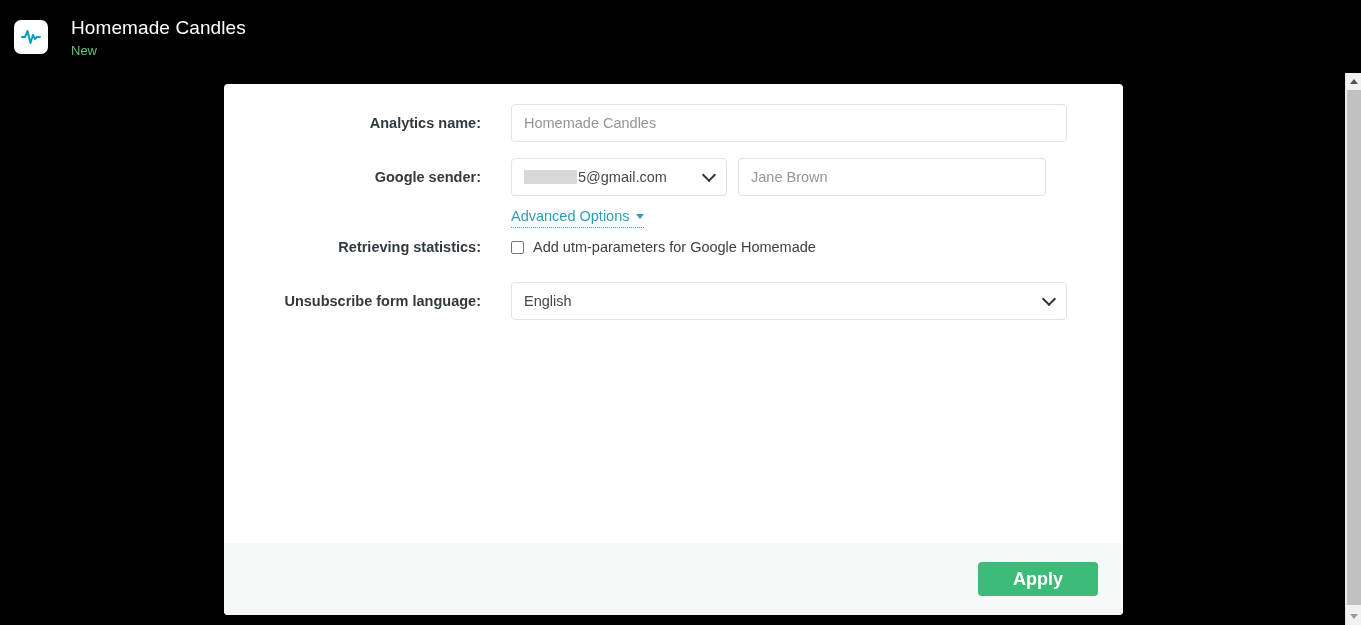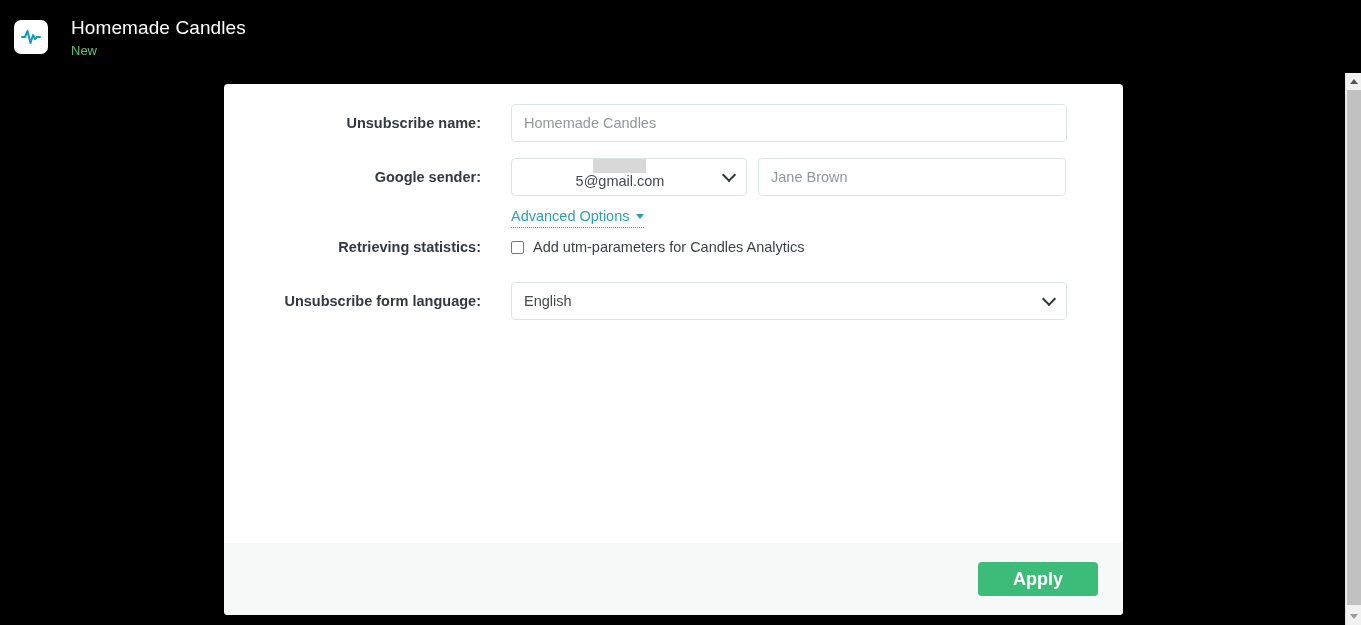--- a/index.html
+++ b/index.html
@@ -126,21 +126,21 @@
     font-family: "Liberation Sans", sans-serif;
     font-size: 14.5px;
     color: #44494d;
     padding: 0 30px 0 12px;
     display: flex;
     align-items: center;
     cursor: pointer;
     white-space: nowrap;
     overflow: hidden;
   }
-  .select-box.sender { width: 236px; flex-direction: column; }
+  .select-box.sender { width: 216px; }
   .select-box.lang { width: 556px; }
 
   .redaction {
     display: inline-block;
     width: 53px; height: 14px;
     background: #d8d8d8;
     vertical-align: -2px;
     margin-right: 1px;
   }
 
@@ -269,21 +269,21 @@
     <div class="header-text">
       <div class="app-title">Homemade Candles</div>
       <div class="app-subtitle">New</div>
     </div>
   </div>
 
   <div class="card">
     <div class="card-body">
 
       <div class="form-row">
-        <div class="form-label">Unsubscribe name:</div>
+        <div class="form-label">Analytics name:</div>
         <div class="form-control-area">
           <input class="text-input wide" type="text" placeholder="Homemade Candles" style="">
         </div>
       </div>
 
       <div class="form-row">
         <div class="form-label">Google sender:</div>
         <div class="form-control-area">
           <div class="select-wrap">
             <div class="select-box sender">
@@ -303,21 +303,21 @@
             <span class="caret"></span>
           </span>
         </div>
       </div>
 
       <div class="form-row">
         <div class="form-label">Retrieving statistics:</div>
         <div class="form-control-area">
           <span class="checkbox-line">
             <span class="checkbox-box"></span>
-            <span class="checkbox-label">Add utm-parameters for Candles Analytics</span>
+            <span class="checkbox-label">Add utm-parameters for Google Homemade</span>
           </span>
         </div>
       </div>
 
       <div class="form-row">
         <div class="form-label">Unsubscribe form language:</div>
         <div class="form-control-area">
           <div class="select-wrap">
             <div class="select-box lang">English</div>
           </div>

